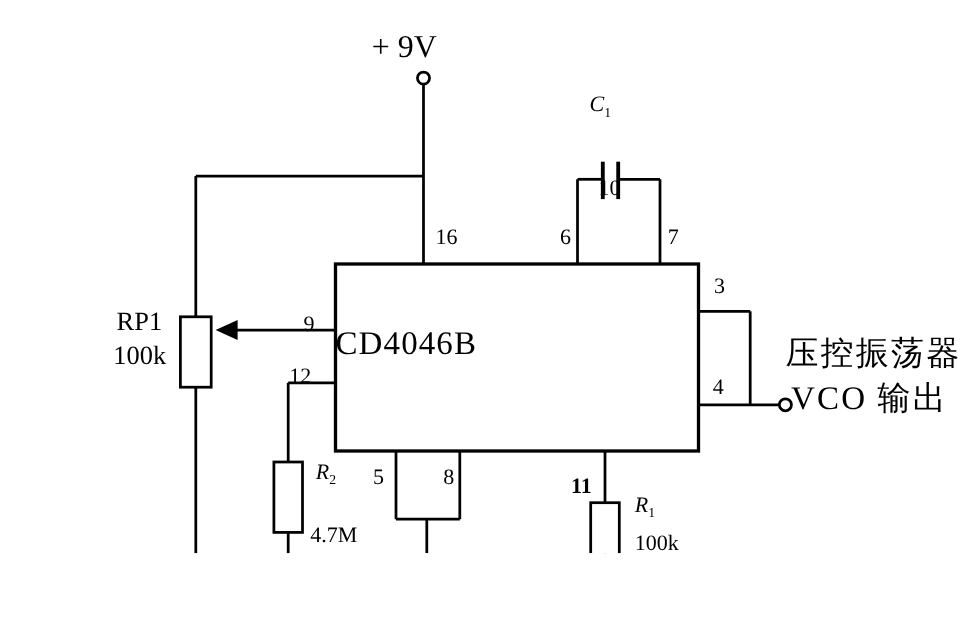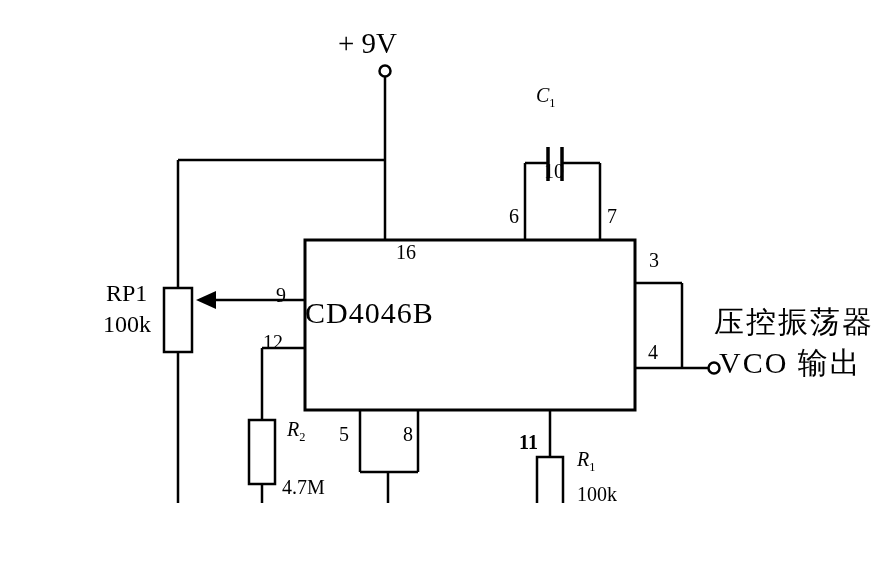--- a/index.html
+++ b/index.html
@@ -91,21 +91,21 @@
     <circle cx="385" cy="71" r="5.5" fill="#fff" stroke="#000" stroke-width="2.5"></circle>
     <circle cx="714" cy="368" r="5.5" fill="#fff" stroke="#000" stroke-width="2.5"></circle>
 
     <line x1="115" y1="569" x2="861" y2="569" stroke="#000" stroke-width="4.5"></line>
   </svg>
 
   <div class="lbl" style="left:338px; top:28px; font-size:29px;">+ 9V</div>
 
   <div class="ic-label">CD4046B</div>
 
-  <div class="lbl" style="left:396px; top:205px;margin-top:36px;">16</div>
+  <div class="lbl" style="left:396px; top:205px;">16</div>
   <div class="lbl" style="left:509px; top:205px;">6</div>
   <div class="lbl" style="left:607px; top:205px;">7</div>
   <div class="lbl" style="left:649px; top:249px;">3</div>
   <div class="lbl" style="left:648px; top:341px;">4</div>
   <div class="lbl" style="left:276px; top:284px;">9</div>
   <div class="lbl" style="left:263px; top:331px;">12</div>
   <div class="lbl" style="left:339px; top:423px;">5</div>
   <div class="lbl" style="left:403px; top:423px;">8</div>
   <div class="lbl" style="left:519px; top:431px;font-weight:bold;">11</div>
 

